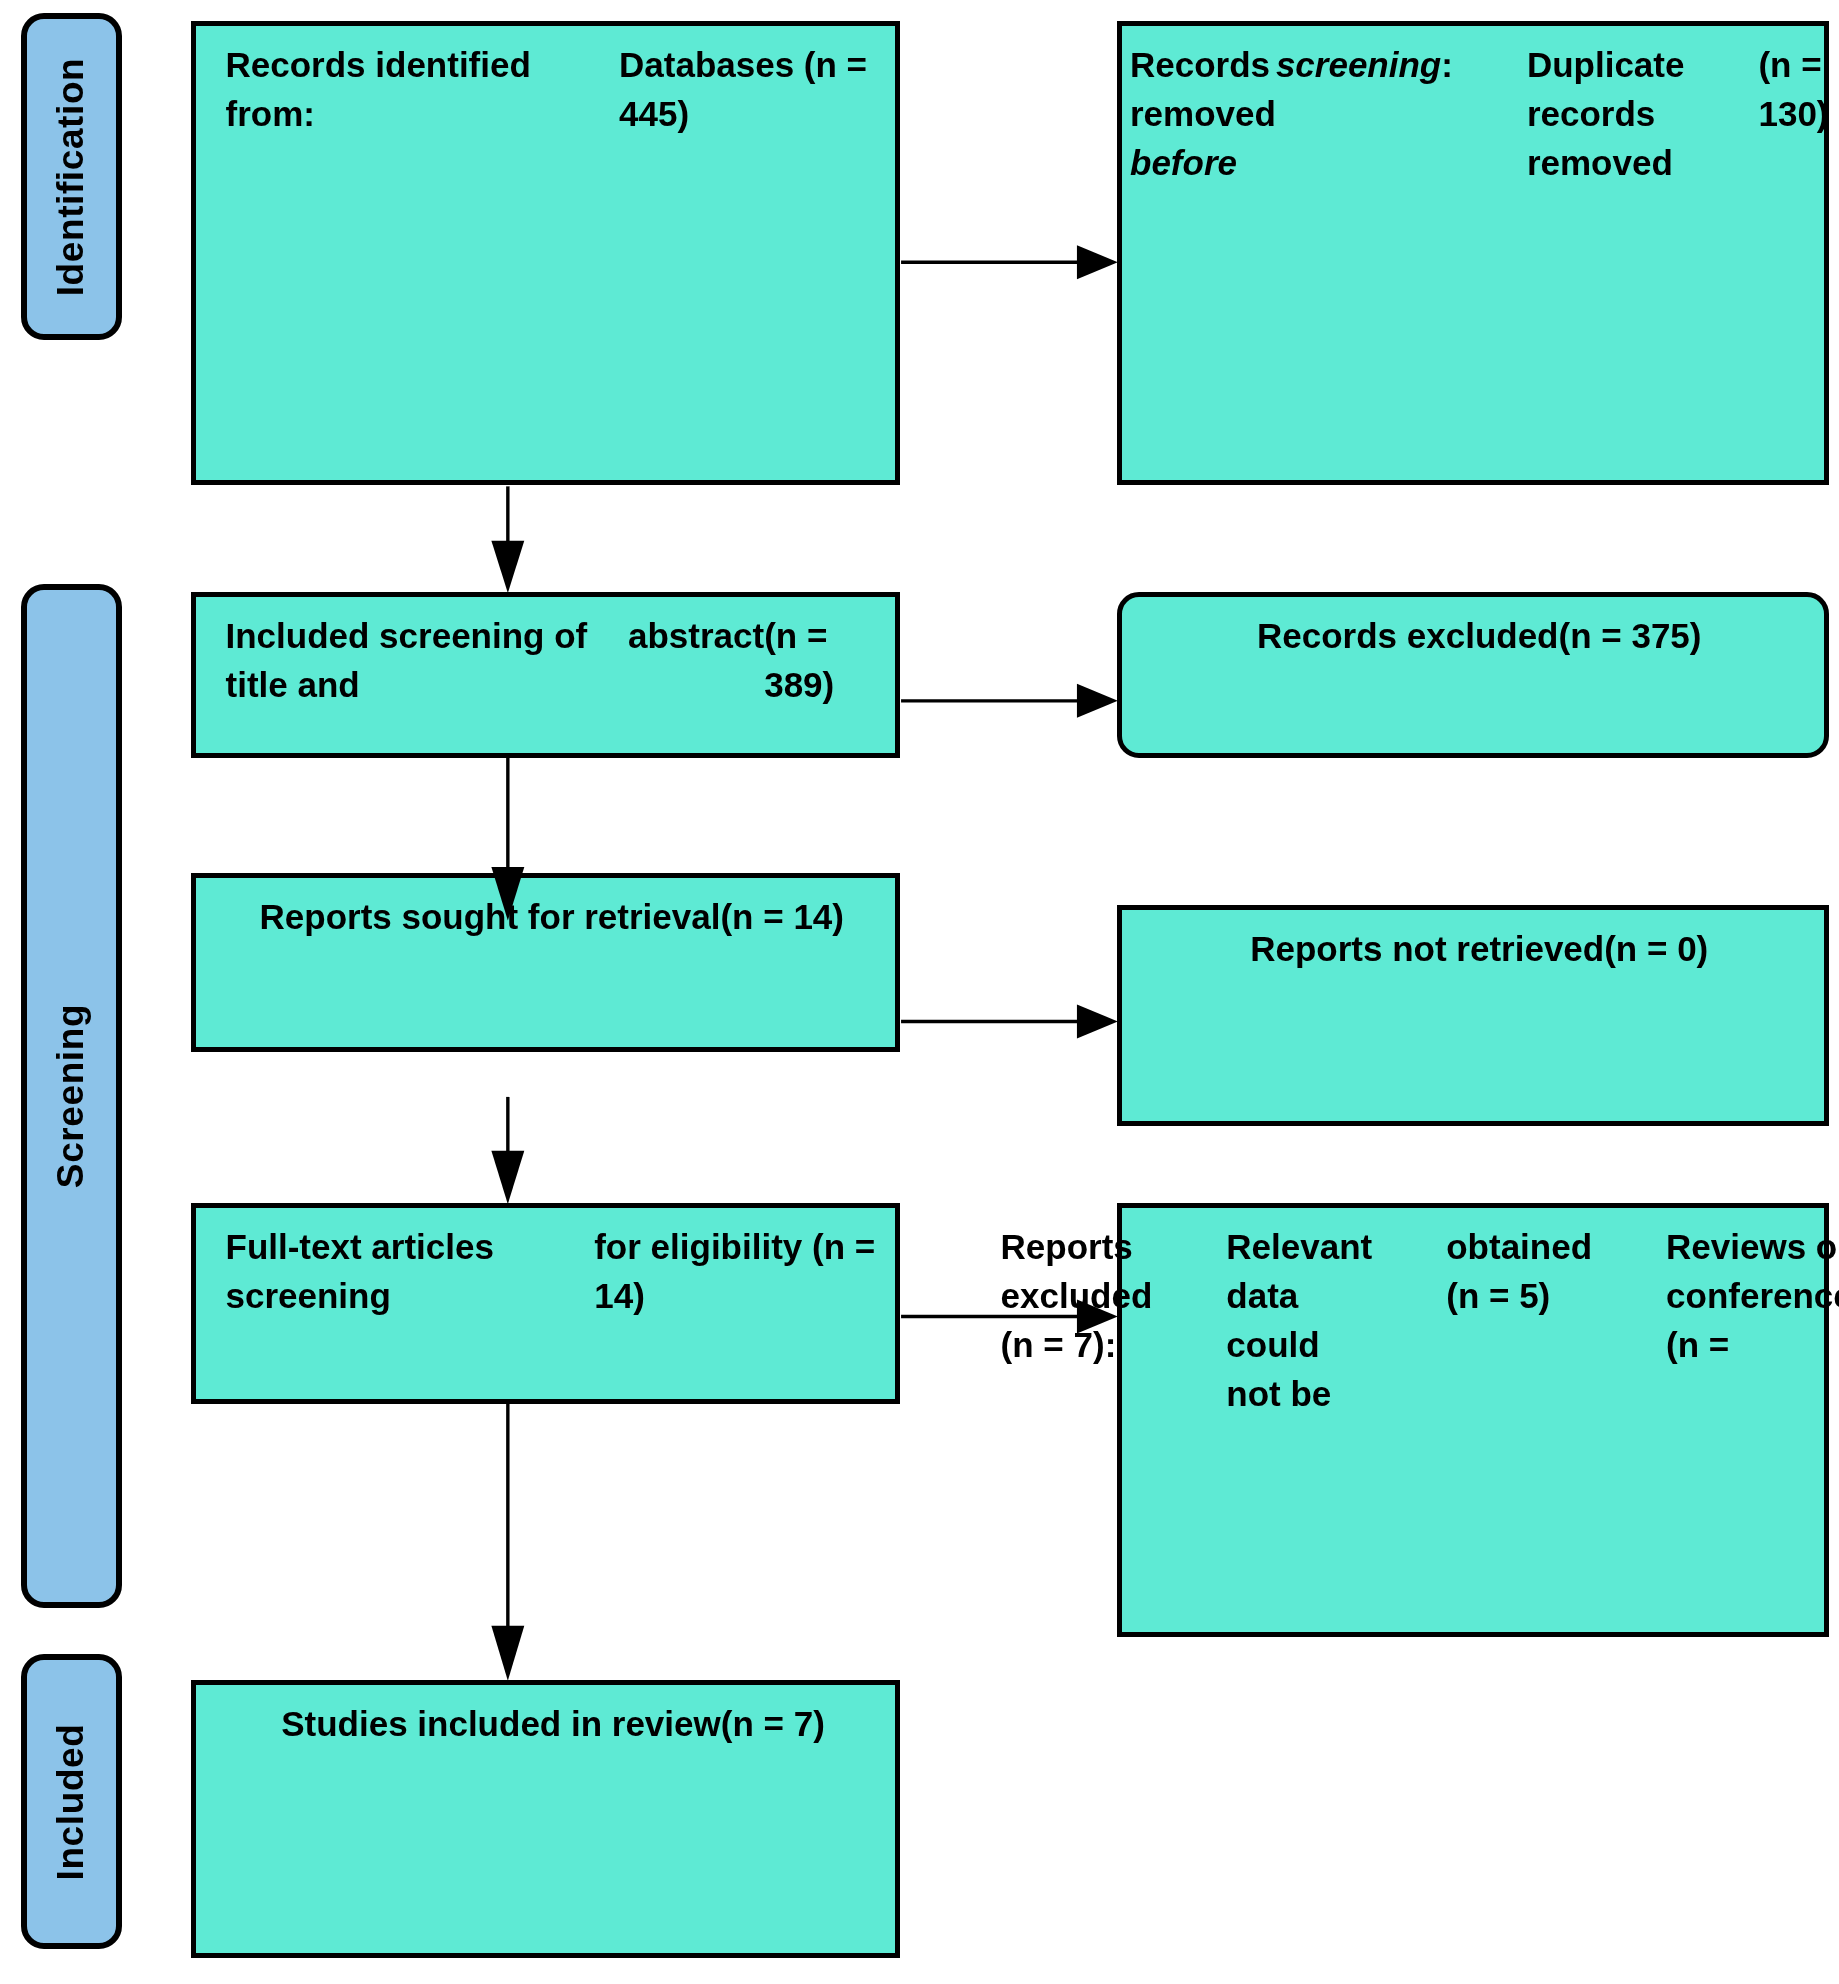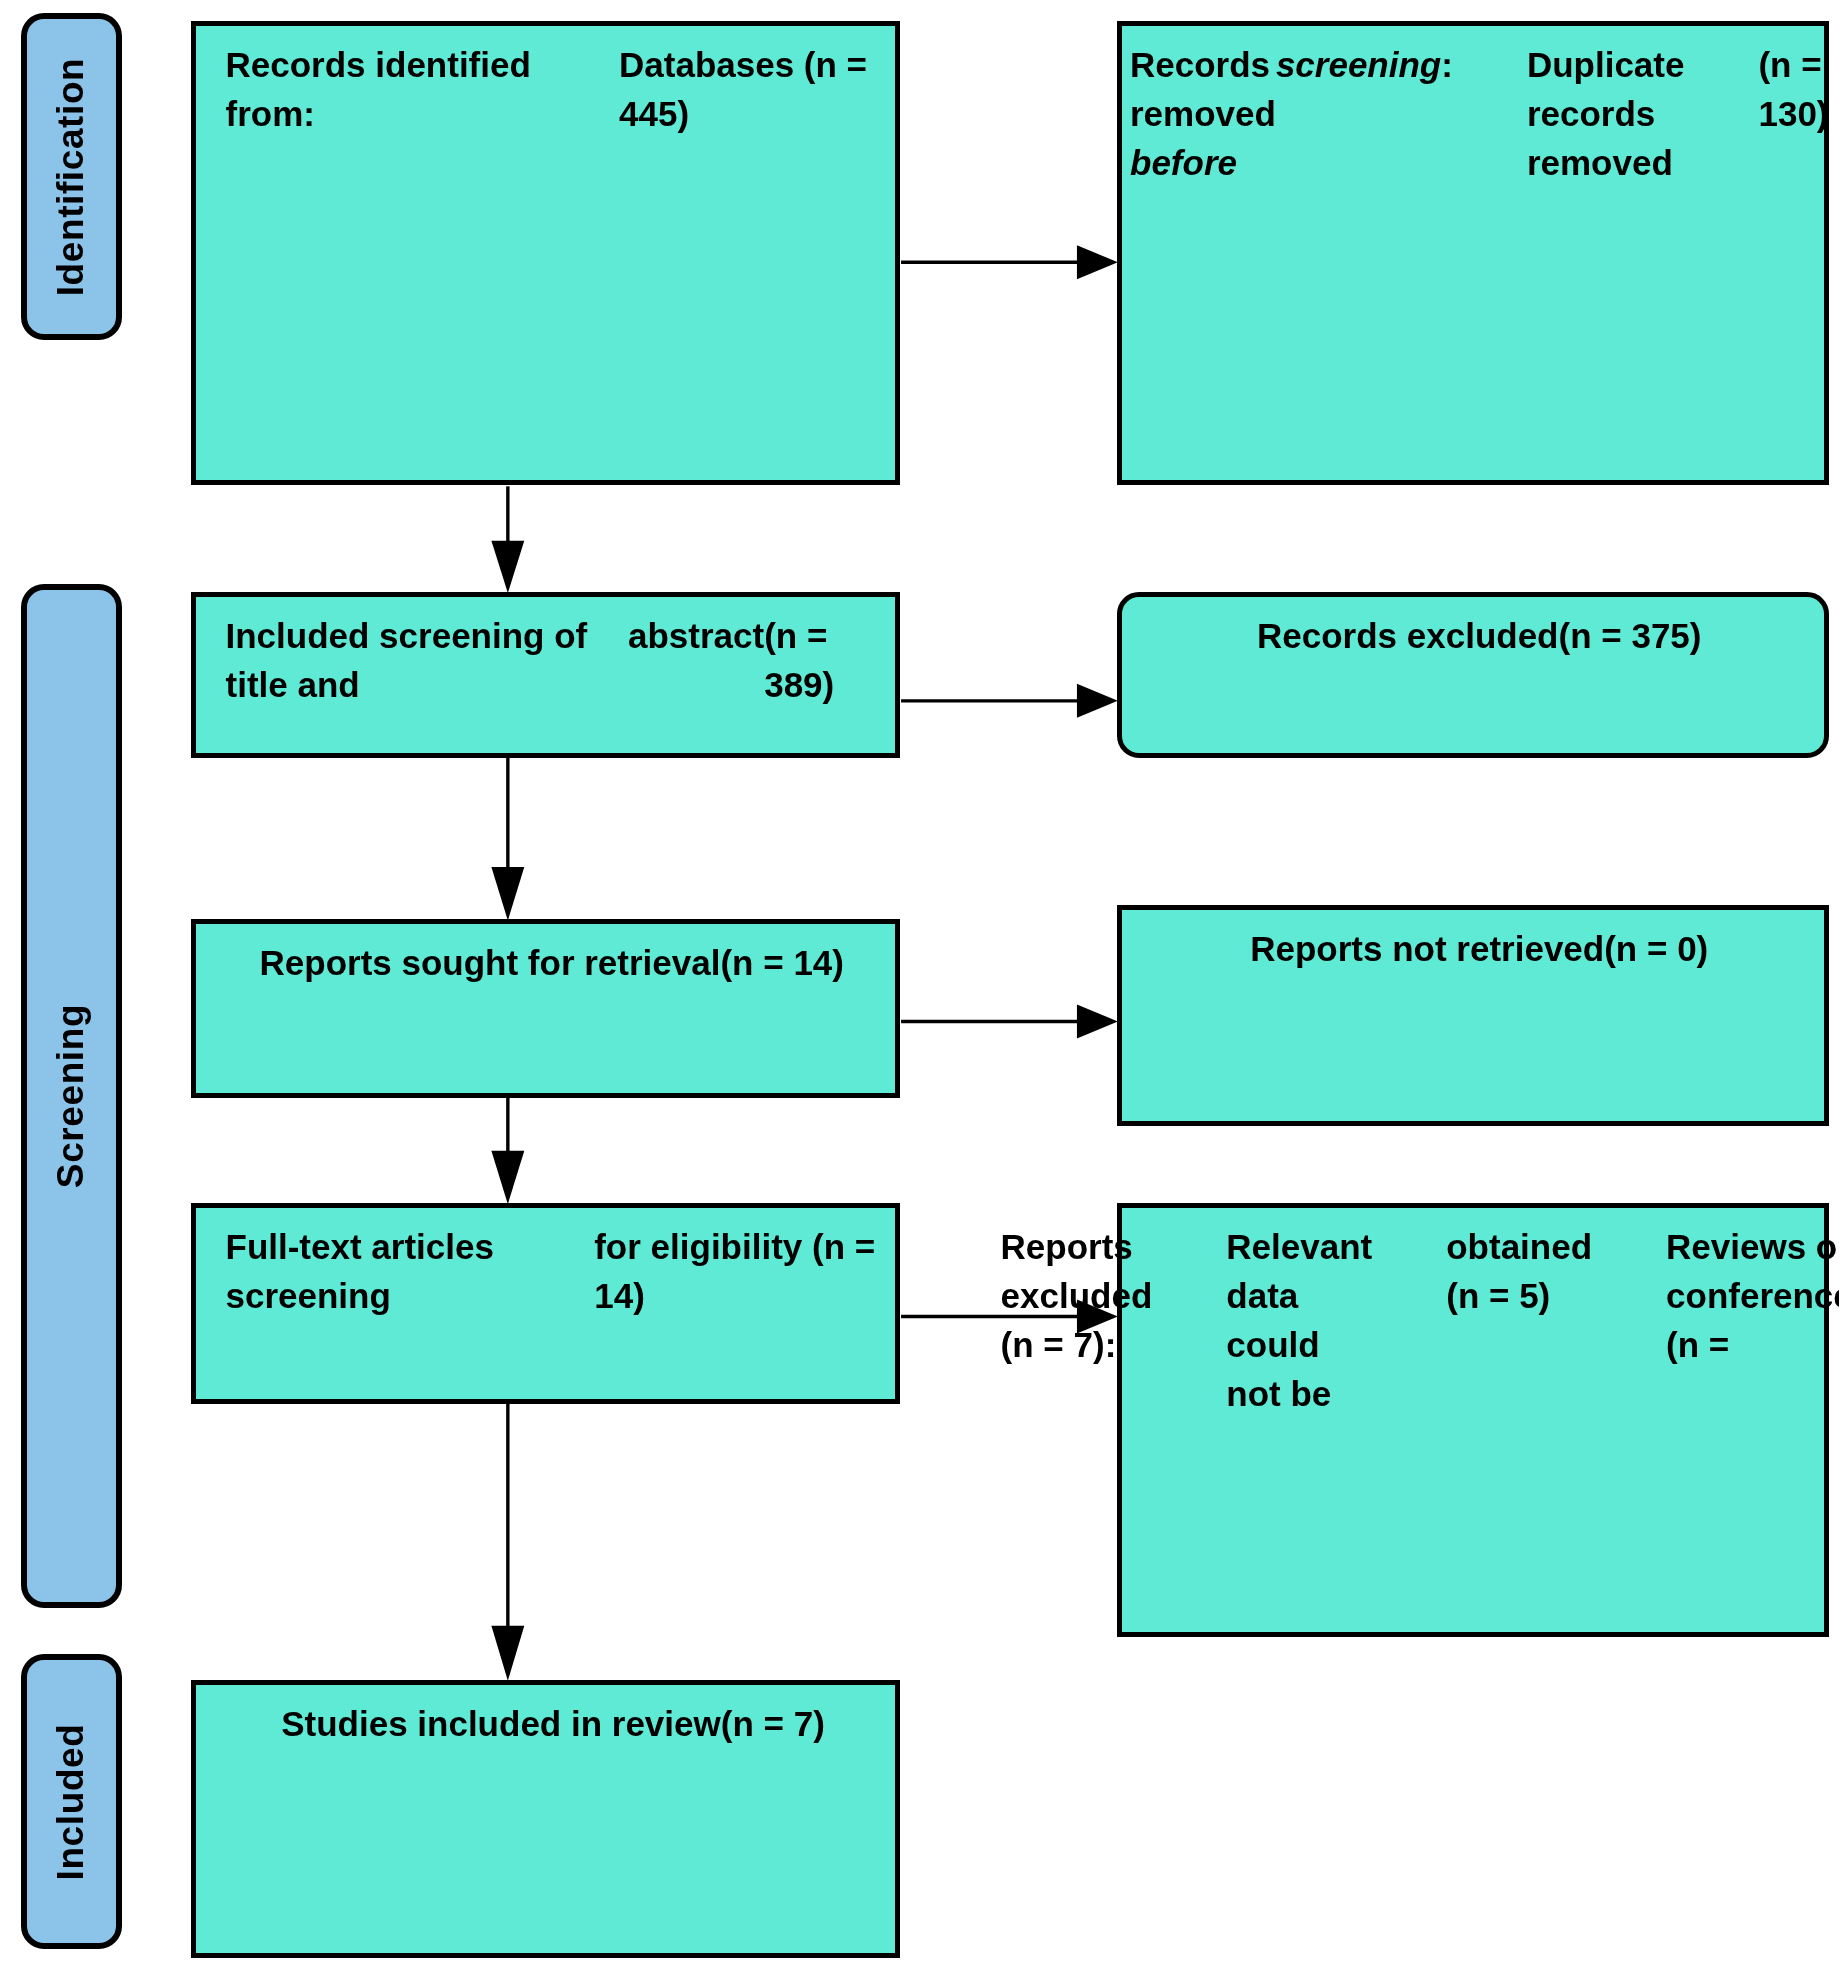--- a/index.html
+++ b/index.html
@@ -47,21 +47,21 @@
     justify-content:center;
     padding:13.6px 17px 13.6px 29.5px;
     font-size:35px;
     line-height:49px;
     font-weight:bold;
   }
   .colL{left:191px;width:709px;}
   .colR{left:1117px;width:712px;}
   .b1{top:21px;height:464px;}
   .b2{top:592px;height:166px;}
-  .b3{top:919px;height:179px;}
+  .b3{top:873px;height:179px;}
   .b4{top:1203px;height:201px;}
   .b5{top:1680px;height:278px;padding-left:32px;}
   .r1{top:21px;height:464px;}
   .r2{top:592px;height:166px;border-radius:22px;}
   .r3{top:905px;height:221px;}
   .r4{top:1203px;height:434px;}
   .line{white-space:normal;}
   .indent{padding-left:74px;}
   .line em{font-style:italic;}
 

